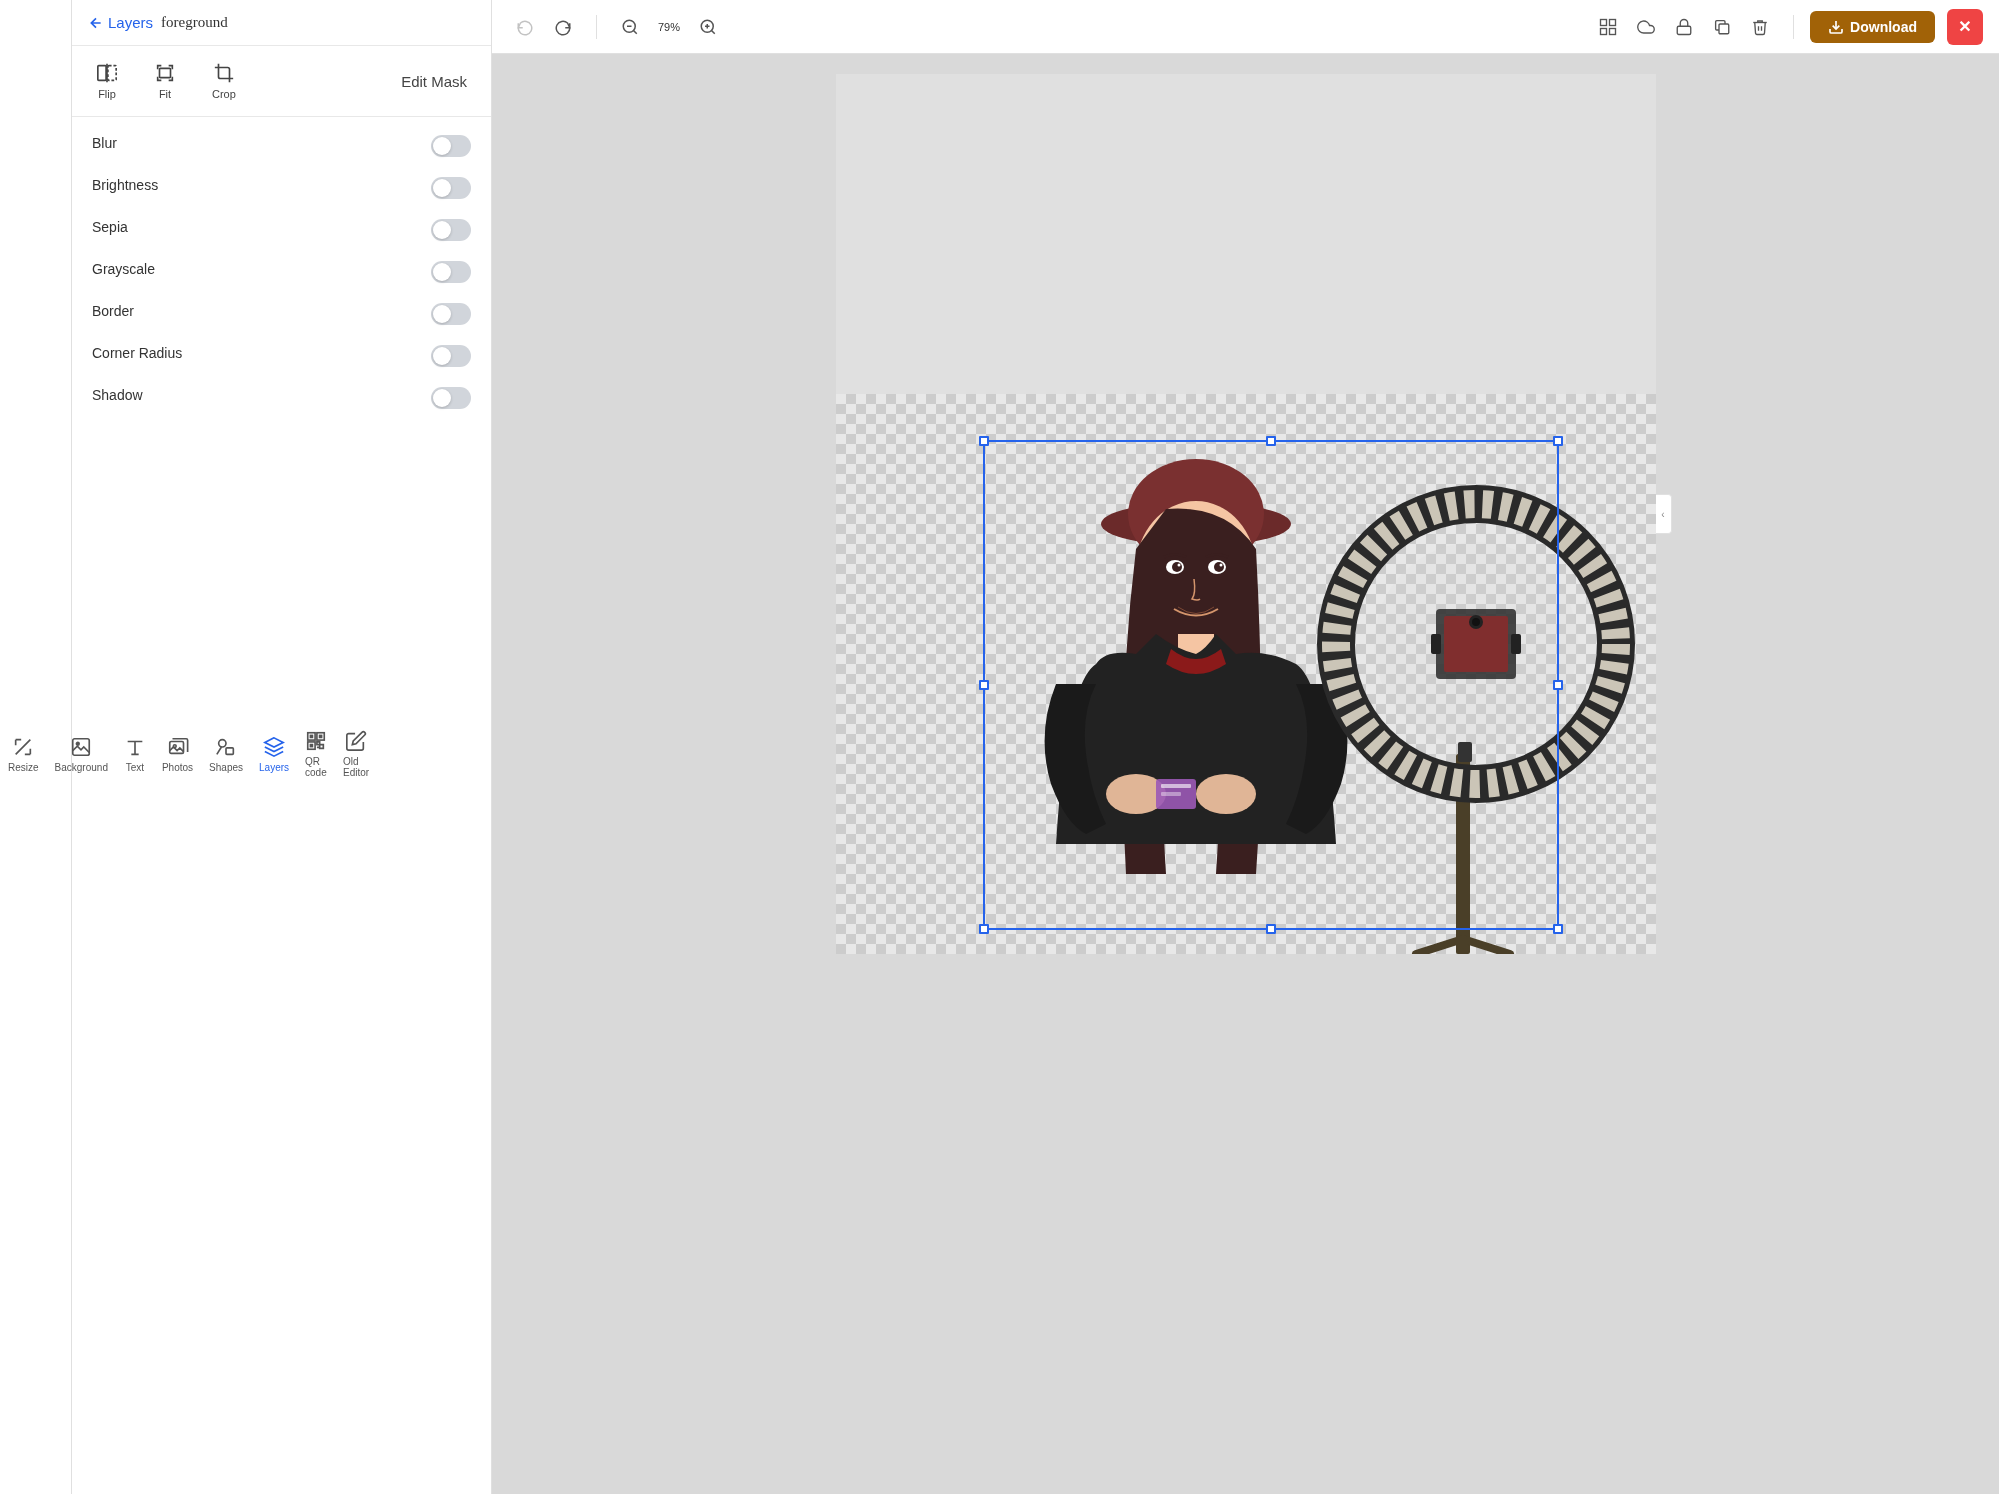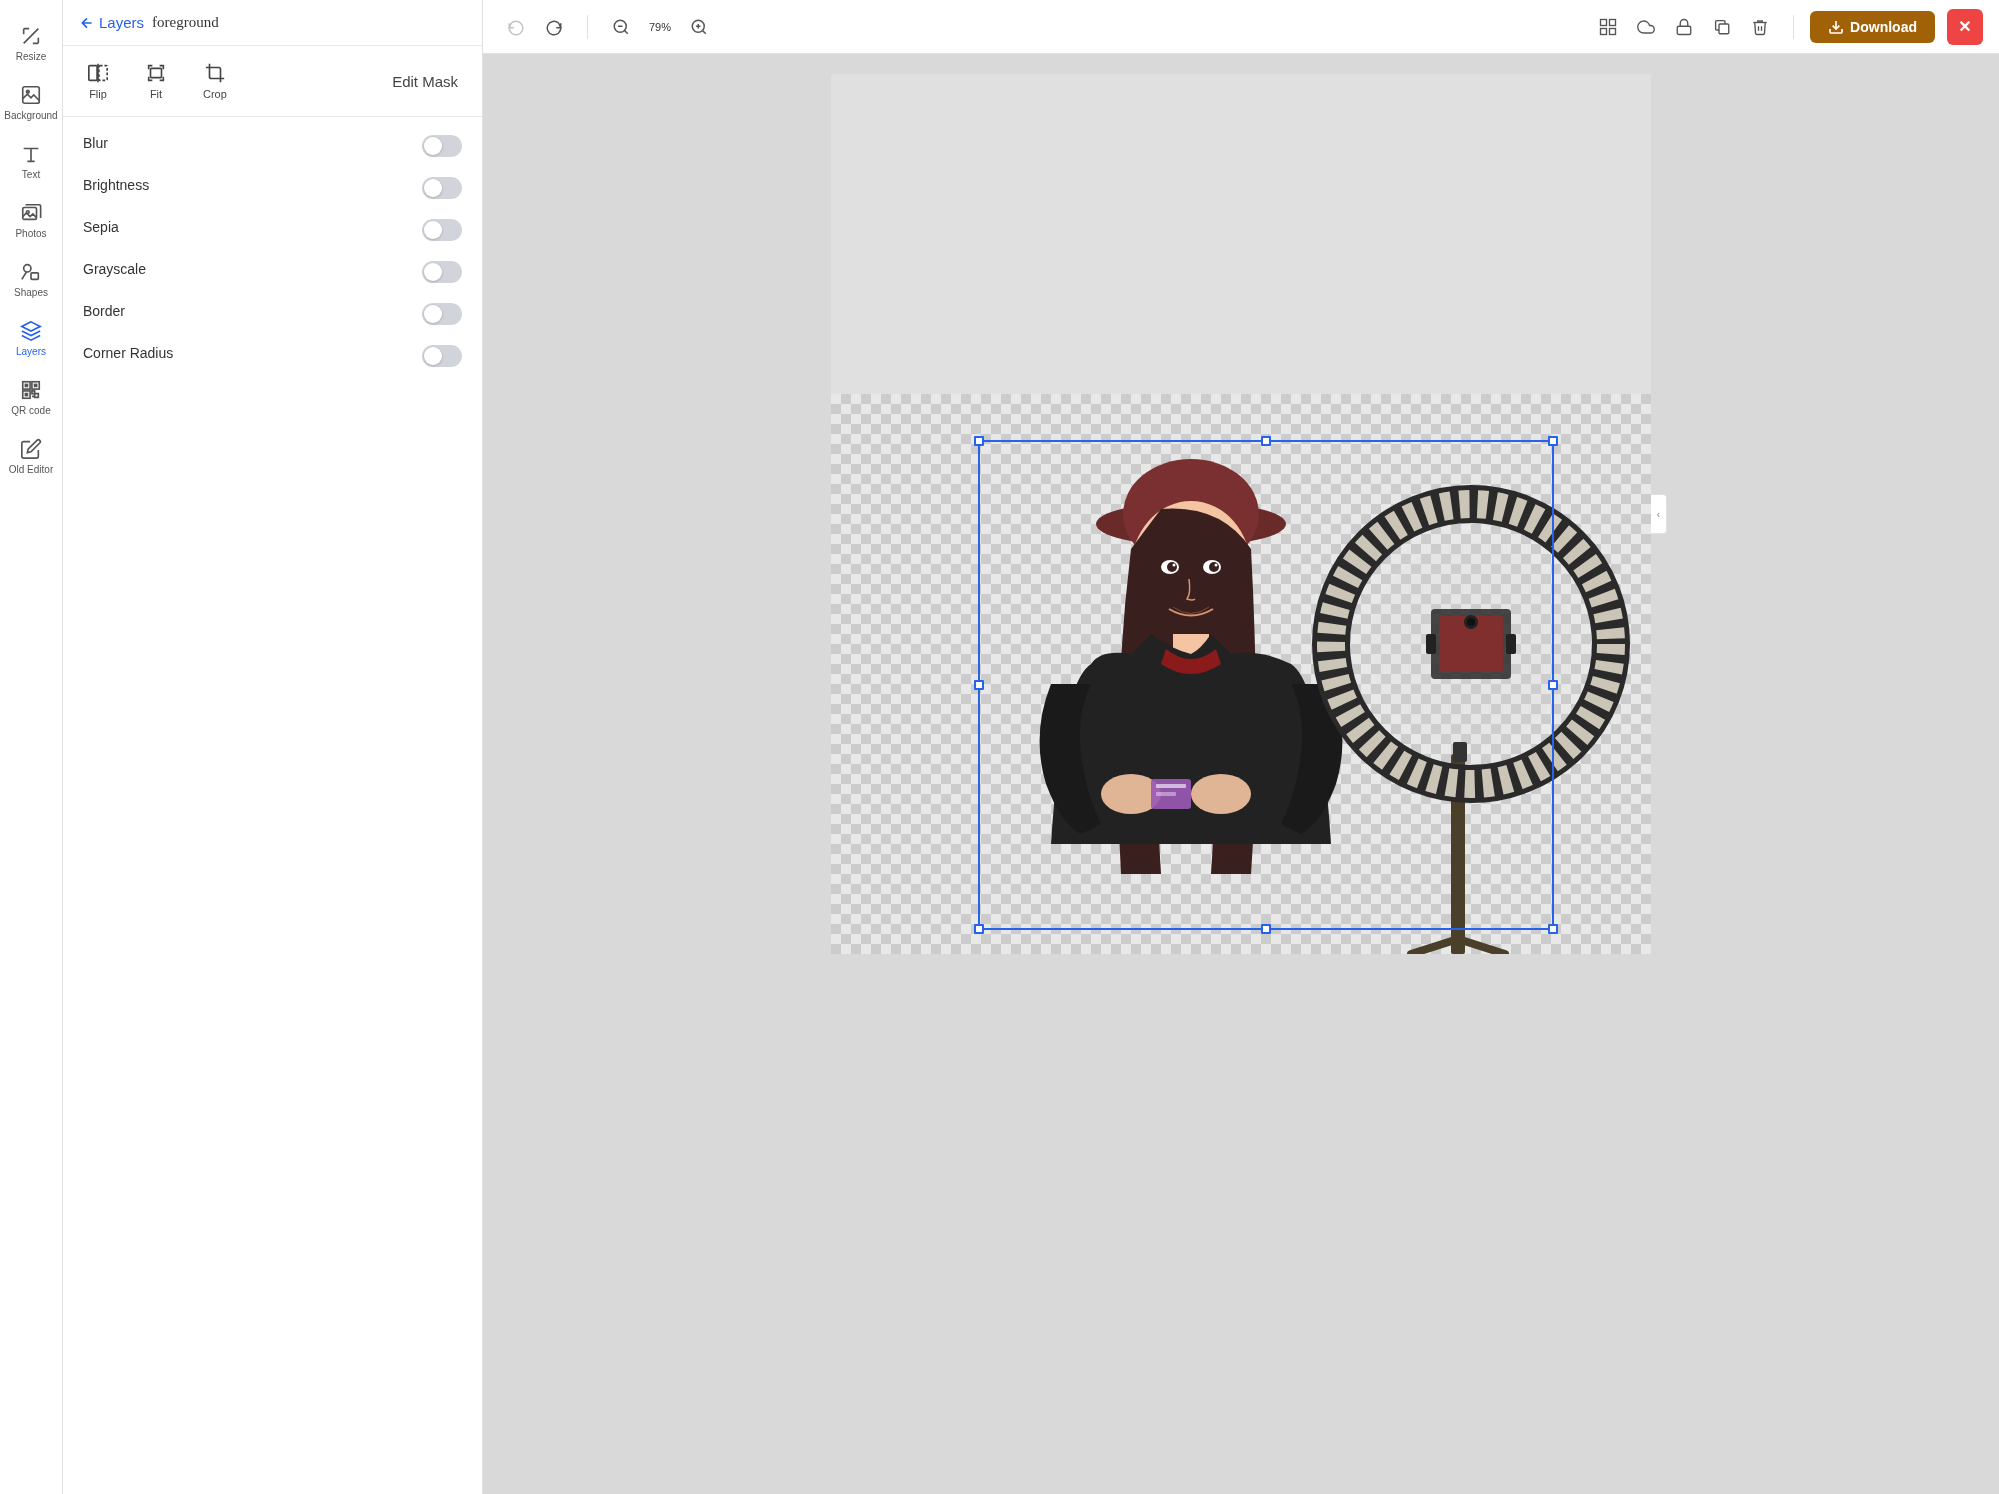--- a/index.html
+++ b/index.html
@@ -1,24 +1,24 @@
 <!DOCTYPE html>
 <html><head>
   <meta charset="utf-8">
   <style>
     * { box-sizing: border-box; margin: 0; padding: 0; }
     body { font-family: -apple-system, BlinkMacSystemFont, 'Segoe UI', sans-serif; display: flex; height: 100vh; overflow: hidden; background: #f0f0f0; }
 
     
     .sidebar-icons {
-      width: 63px;
+      width: 72px;
       background: #ffffff;
       border-right: 1px solid #e0e0e0;
       display: flex;
-      flex-direction: column;
+      flex-direction: row;
       align-items: center;
       padding-top: 14px;
       gap: 0;
       z-index: 10;
     }
     .sidebar-item {
       display: flex;
       flex-direction: column;
       align-items: center;
       justify-content: center;
@@ -466,20 +466,28 @@
 
     <div class="filter-row">
       <span class="filter-label">Corner Radius</span>
       <label class="toggle">
         <input type="checkbox" style="">
         <div class="toggle-track"></div>
         <div class="toggle-thumb"></div>
       </label>
     </div>
 
+    <div class="filter-row">
+      <span class="filter-label">Shadow</span>
+      <label class="toggle">
+        <input type="checkbox" style="">
+        <div class="toggle-track"></div>
+        <div class="toggle-thumb"></div>
+      </label>
+    </div>
   </div>
 </div>
 
 <div class="canvas-area">
 
   <div class="top-toolbar">
     <div class="toolbar-group">
       <button class="toolbar-btn disabled">
         <svg viewBox="0 0 24 24" fill="none" stroke="currentColor" stroke-width="2">
           <path d="M3 7v6h6"></path>

